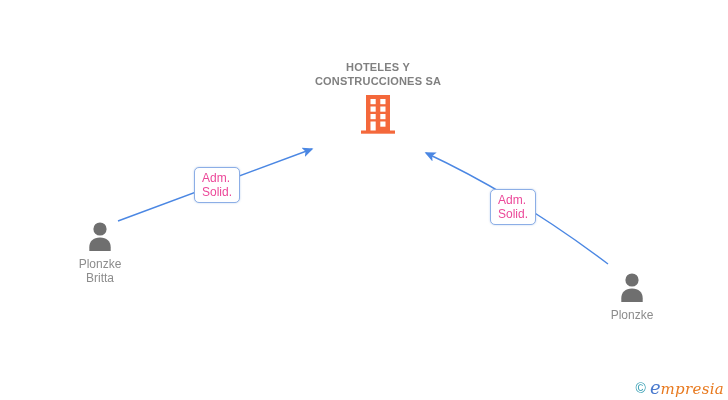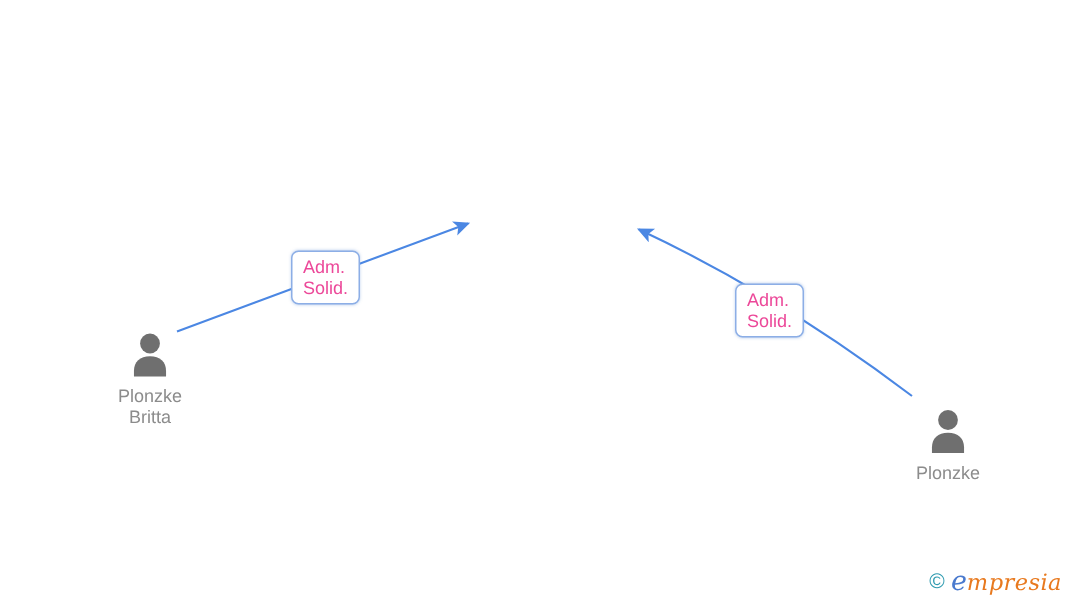--- a/index.html
+++ b/index.html
@@ -57,21 +57,21 @@
     color: #8c8c8c;
     font-size: 12px;
     line-height: 14px;
   }
   .person-node.pos-left  { left: 55px;  top: 221px; }
   .person-node.pos-right { left: 587px; top: 272px; }
   .person-icon { display: block; margin: 0 auto 4px auto; }
   
   .logo {
     position: absolute;
-    right: 20px;
+    right: 4px;
     bottom: 2px;
     font-size: 15px;
     white-space: nowrap;
   }
   .logo .copy {
     color: #2f9bb0;
     font-family: "Liberation Sans", sans-serif;
     font-size: 14px;
     vertical-align: 1px;
   }
@@ -90,20 +90,38 @@
   <svg class="edges-layer" width="728" height="400" viewBox="0 0 728 400">
     <defs>
       <marker id="arrowhead" markerUnits="userSpaceOnUse" markerWidth="13" markerHeight="11" refX="9.5" refY="5" orient="auto">
         <path d="M0,0 L11,5 L0,10 L2.6,5 Z" fill="#4b87e3"></path>
       </marker>
     </defs>
     <path d="M118,221 L312,149" stroke="#4b87e3" stroke-width="1.4" fill="none" marker-end="url(#arrowhead)"></path>
     <path d="M608,264 Q518,196 426,153" stroke="#4b87e3" stroke-width="1.4" fill="none" marker-end="url(#arrowhead)"></path>
   </svg>
 
+  <div class="company-node">
+    <div class="company-name">
+      <div>HOTELES Y</div>
+      <div>CONSTRUCCIONES SA</div>
+    </div>
+    <svg class="building-icon" width="34" height="39" viewBox="0 0 34 39">
+      <rect x="0" y="35.5" width="34" height="3.2" fill="#f4683b"></rect>
+      <rect x="5" y="0" width="24" height="36" fill="#f4683b"></rect>
+      <rect x="9.5" y="4" width="5.2" height="5.2" fill="#ffffff"></rect>
+      <rect x="19.3" y="4" width="5.2" height="5.2" fill="#ffffff"></rect>
+      <rect x="9.5" y="11.5" width="5.2" height="5.2" fill="#ffffff"></rect>
+      <rect x="19.3" y="11.5" width="5.2" height="5.2" fill="#ffffff"></rect>
+      <rect x="9.5" y="19" width="5.2" height="5.2" fill="#ffffff"></rect>
+      <rect x="19.3" y="19" width="5.2" height="5.2" fill="#ffffff"></rect>
+      <rect x="9.5" y="26.5" width="5.2" height="9" fill="#ffffff"></rect>
+      <rect x="19.3" y="26.5" width="5.2" height="5.2" fill="#ffffff"></rect>
+    </svg>
+  </div>
 
   <div class="edge-label pos-left">
     <div>Adm.</div>
     <div>Solid.</div>
   </div>
 
   <div class="edge-label pos-right">
     <div>Adm.</div>
     <div>Solid.</div>
   </div>

